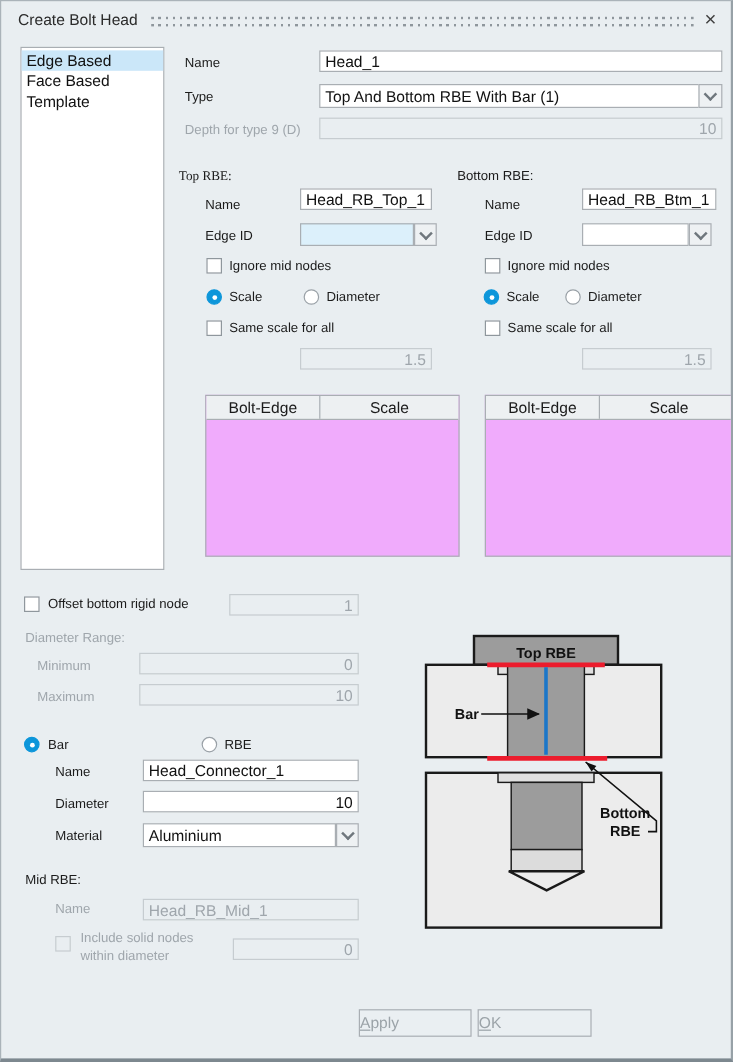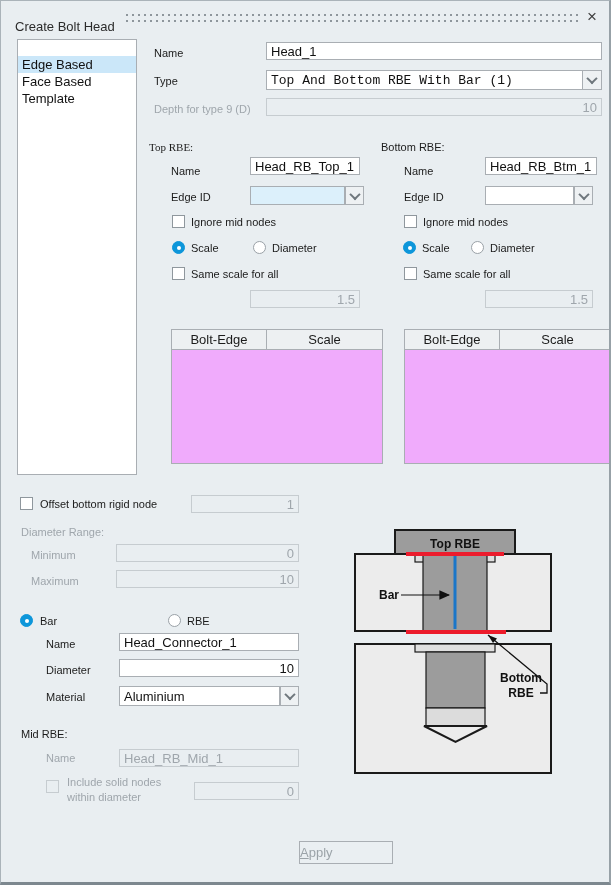--- a/index.html
+++ b/index.html
@@ -32,29 +32,29 @@
   .chev{width:6px;height:6px;border-right:2px solid #6f777d;border-bottom:2px solid #6f777d;
     transform:rotate(45deg) translate(-1px,-1px);}
   .cb{position:absolute;width:13px;height:13px;background:#fff;border:1px solid #8f979d;box-sizing:border-box;}
   .cb.dis{border-color:#c6ccd0;background:transparent;}
   .radio{position:absolute;width:13px;height:13px;border-radius:50%;background:#fff;
     border:1px solid #9aa1a7;box-sizing:border-box;}
   .radio.on{background:#0d96da;border-color:#0d96da;}
   .radio.on::after{content:"";position:absolute;left:50%;top:50%;width:4px;height:4px;
     border-radius:50%;background:#fff;transform:translate(-50%,-50%);}
   .listbox{position:absolute;left:16px;top:38px;width:120px;height:436px;background:#fff;
-    border:1px solid #a9aeb3;box-sizing:border-box;padding-top:16px;}
+    border:1px solid #a9aeb3;box-sizing:border-box;padding-top:2px;}
   .li{height:17px;font-size:13px;color:#111;display:flex;align-items:center;padding:0 4px;}
   .li.sel{background:#cbe7f9;}
   .tbl{position:absolute;width:212px;height:135px;background:#f0abfc;border:1px solid #a9aeb3;box-sizing:border-box;}
   .tbl .hdr{display:flex;height:19px;background:#edf0f2;border-bottom:1px solid #a9aeb3;}
   .tbl .hc{font-size:13px;color:#1b1b1b;display:flex;align-items:center;justify-content:center;box-sizing:border-box;}
   .tbl .hc.c1{width:95px;border-right:1px solid #a9aeb3;}
   .tbl .hc.c2{flex:1;}
-  .title-text{position:absolute;left:14px;top:18px;font-size:13px;color:#2b2b2b;}
+  .title-text{position:absolute;left:14px;top:8px;font-size:13px;color:#2b2b2b;}
   .dots{position:absolute;left:125px;top:13px;width:452px;height:8px;
     background-image:
       repeating-linear-gradient(to right,#8e969c 0 2px,transparent 2px 6px),
       repeating-linear-gradient(to right,#8e969c 0 2px,transparent 2px 6px);
     background-size:100% 2px,100% 2px;background-position:0 0,0 6px;background-repeat:no-repeat;
     cursor:move;}
   .close{position:absolute;right:7px;top:6px;width:20px;height:20px;display:flex;align-items:center;
     justify-content:center;font-size:17px;color:#3f3f3f;cursor:pointer;}
   .btn{position:absolute;width:95px;height:23px;background:#eaeff2;border:1px solid #a9aeb3;
     box-sizing:border-box;display:flex;align-items:center;justify-content:flex-start;font-size:13px;color:#111;}
@@ -75,21 +75,21 @@
   <div class="listbox">
     <div class="li sel">Edge Based</div>
     <div class="li">Face Based</div>
     <div class="li">Template</div>
   </div>
 
   <div class="lbl" style="left:153px;top:45px;">Name</div>
   <div class="field" style="left:265px;top:41px;width:336px;height:18px;">Head_1</div>
 
   <div class="lbl" style="left:153px;top:73px;">Type</div>
-  <div class="field" style="left:265px;top:69px;width:328px;height:20px;font-family:Liberation Mono, monospace;">Top And Bottom RBE With Bar (1)</div>
+  <div class="field" style="left:265px;top:69px;width:328px;height:20px;">Top And Bottom RBE With Bar (1)</div>
   <div class="combo-btn" style="left:581px;top:69px;width:20px;height:20px;">
       <span class="chev"></span>
     </div>
 
   <div class="lbl dis" style="left:153px;top:101px;">Depth for type 9 (D)</div>
   <div class="field dis num" style="left:265px;top:97px;width:336px;height:18px;">10</div>
 
   <div class="lbl section" style="left:148px;top:139px;font-family:Liberation Serif, serif;">Top RBE:</div>
   <div class="lbl" style="left:170px;top:163px;">Name</div>
   <div class="field" style="left:249px;top:156px;width:110px;height:18px;">Head_RB_Top_1</div>
@@ -202,14 +202,17 @@
 
     <path d="M147,119 L206,168 L206,177 L199,177" fill="none" stroke="#111" stroke-width="1.3"></path>
     <polygon points="147,119 156,122.4 152,127" fill="#111"></polygon>
     <text x="180" y="166" text-anchor="middle">Bottom</text>
     <text x="180" y="181" text-anchor="middle">RBE</text>
   </svg>
 
   <div class="btn dis" style="left:298px;top:840px;width:94px;">
       <span>Apply</span>
     </div>
+  <div class="btn dis" style="left:397px;top:840px;">
+      <span>OK</span>
+    </div>
 
 </div>
 
 </body></html>

